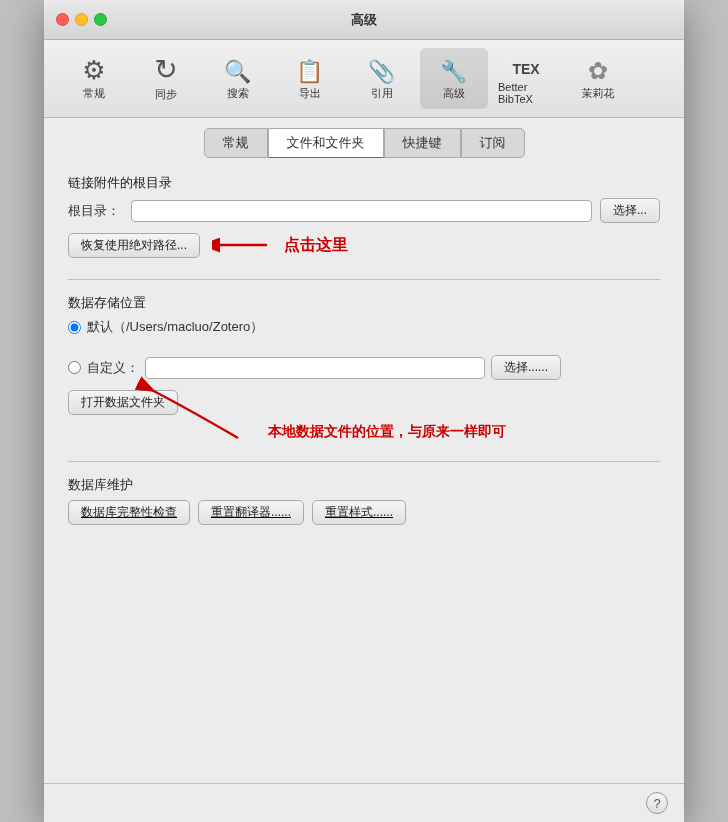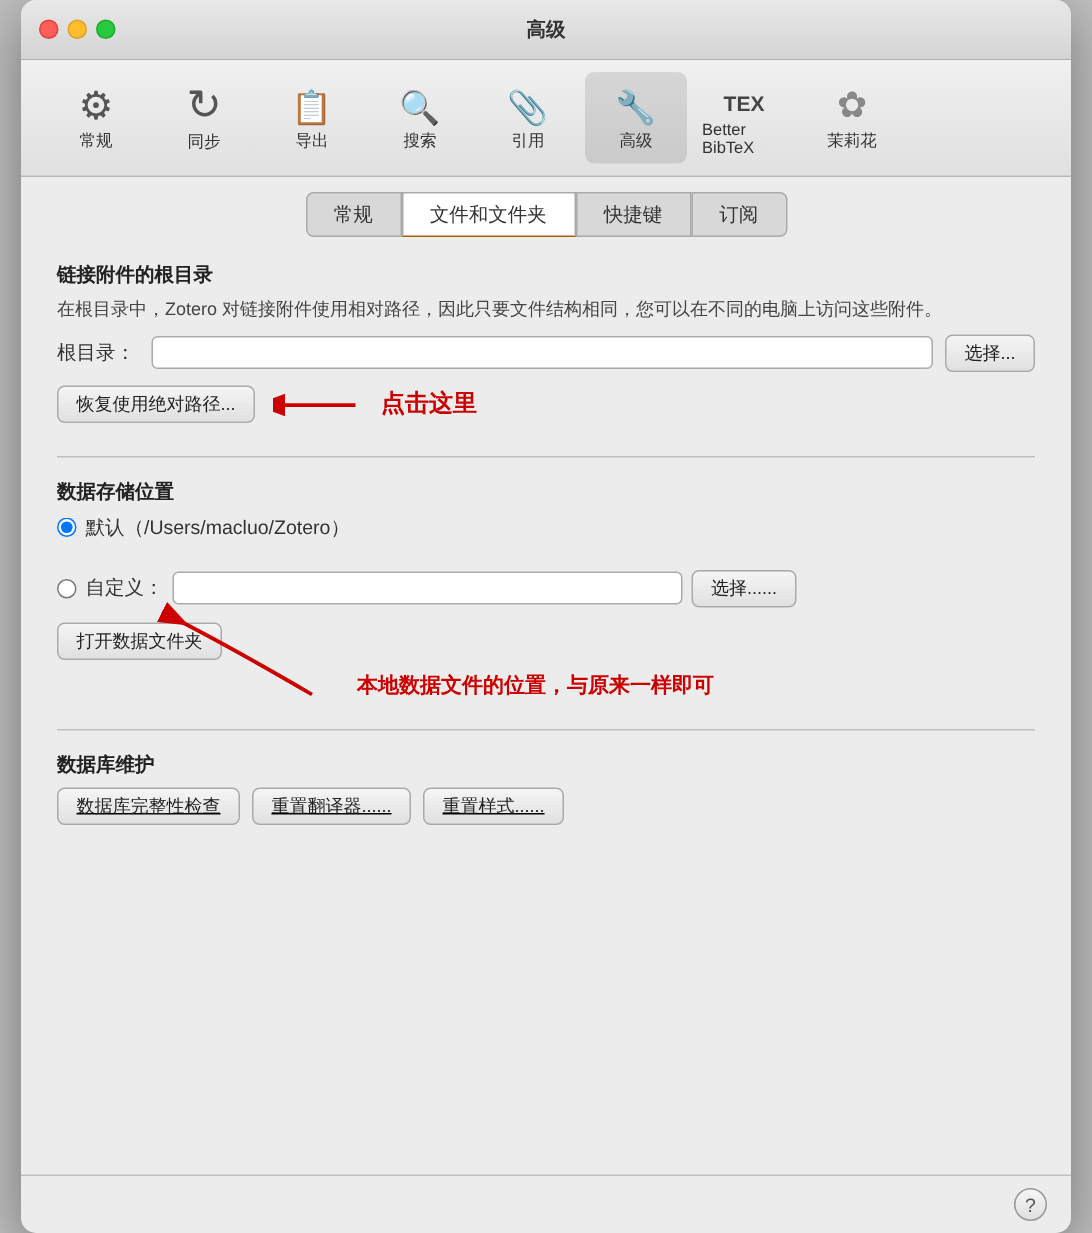--- a/index.html
+++ b/index.html
@@ -8,24 +8,24 @@
       background: #c0c0c0;
       font-family: -apple-system, "Helvetica Neue", Arial, sans-serif;
       font-size: 13px;
       display: flex;
       justify-content: center;
       align-items: center;
       min-height: 100vh;
     }
 
     .window {
-      width: 700px;
+      width: 640px;
       min-height: 822px;
       background: #ececec;
-      border-radius: 10px;
+      border-radius: 0;
       box-shadow: 0 10px 40px rgba(0,0,0,0.4);
       display: flex;
       flex-direction: column;
       overflow: hidden;
     }
 
     
     .titlebar {
       background: linear-gradient(to bottom, #e8e8e8, #d4d4d4);
       height: 40px;
@@ -139,21 +139,21 @@
       flex: 1;
       position: relative;
     }
 
     .section {
       margin-bottom: 20px;
     }
 
     .section-title {
       font-size: 13px;
-      font-weight: 700;
+      font-weight: 400;
       color: #222;
       margin-bottom: 6px;
     }
 
     .section-desc {
       font-size: 12px;
       color: #444;
       margin-bottom: 8px;
       line-height: 1.4;
     }
@@ -264,26 +264,26 @@
   <div class="toolbar">
     <div class="toolbar-item">
       <span class="toolbar-icon icon-gear"></span>
       <span class="toolbar-label">常规</span>
     </div>
     <div class="toolbar-item">
       <span class="toolbar-icon icon-sync"></span>
       <span class="toolbar-label">同步</span>
     </div>
     <div class="toolbar-item">
+      <span class="toolbar-icon icon-search"></span>
+      <span class="toolbar-label">搜索</span>
+    </div>
+    <div class="toolbar-item">
       <span class="toolbar-icon icon-export"></span>
       <span class="toolbar-label">导出</span>
-    </div>
-    <div class="toolbar-item">
-      <span class="toolbar-icon icon-search"></span>
-      <span class="toolbar-label">搜索</span>
     </div>
     <div class="toolbar-item">
       <span class="toolbar-icon icon-cite"></span>
       <span class="toolbar-label">引用</span>
     </div>
     <div class="toolbar-item active">
       <span class="toolbar-icon icon-advanced"></span>
       <span class="toolbar-label">高级</span>
     </div>
     <div class="toolbar-item">
@@ -309,21 +309,20 @@
     <div class="tab">
       <span>订阅</span>
     </div>
   </div>
 
   <div class="content">
     <div class="content-wrapper">
 
       <div class="section">
         <div class="section-title">链接附件的根目录</div>
-        <div class="section-desc">在根目录中，Zotero 对链接附件使用相对路径，因此只要文件结构相同，您可以在不同的电脑上访问这些附件。</div>
 
         <div class="field-row">
           <span class="field-label">根目录：</span>
           <input type="text" class="text-input" value="" style="">
           <button class="btn">选择...</button>
         </div>
 
         <div style="position: relative; display: flex; align-items: center; gap: 12px; margin-top: 4px; margin-bottom: 6px;">
           <button class="btn">恢复使用绝对路径...</button>
 

